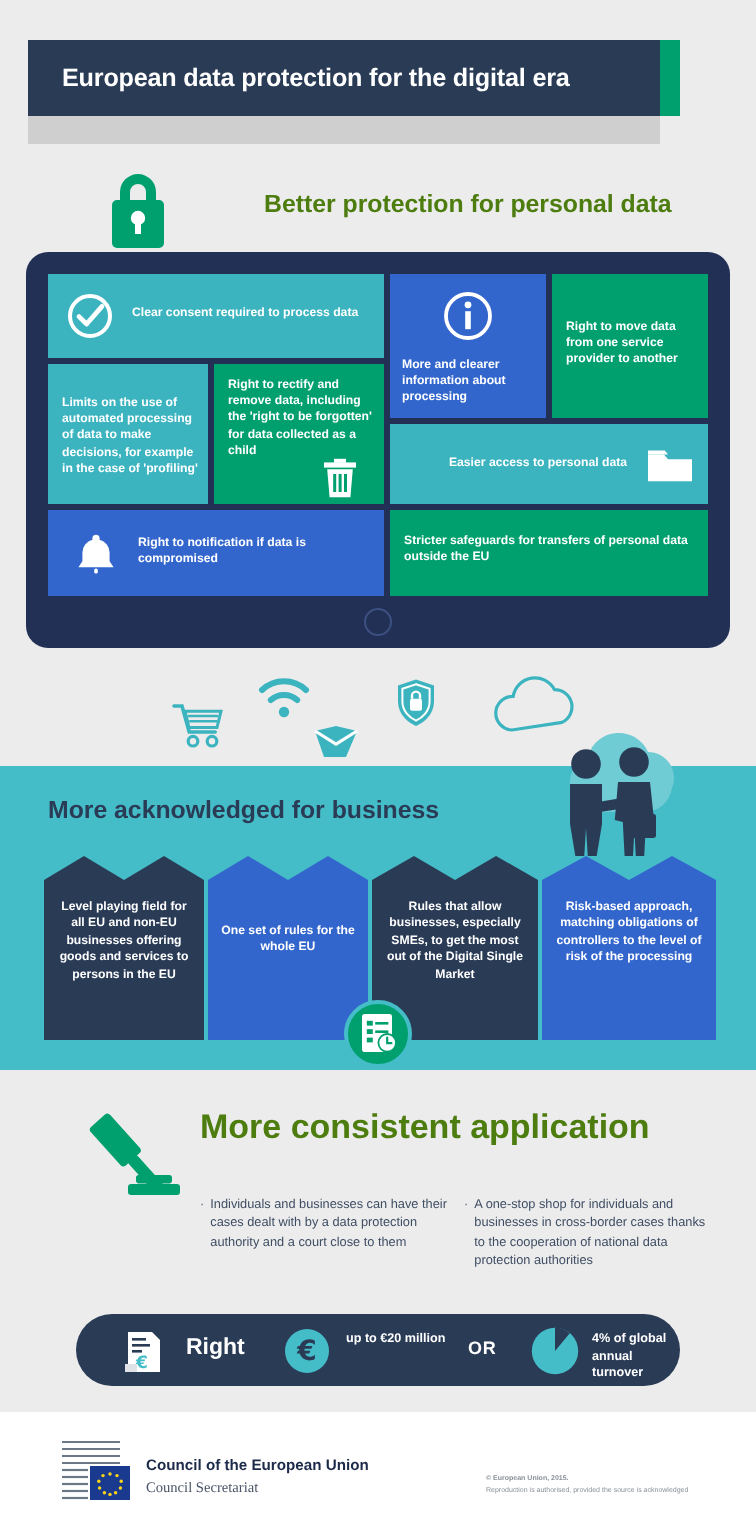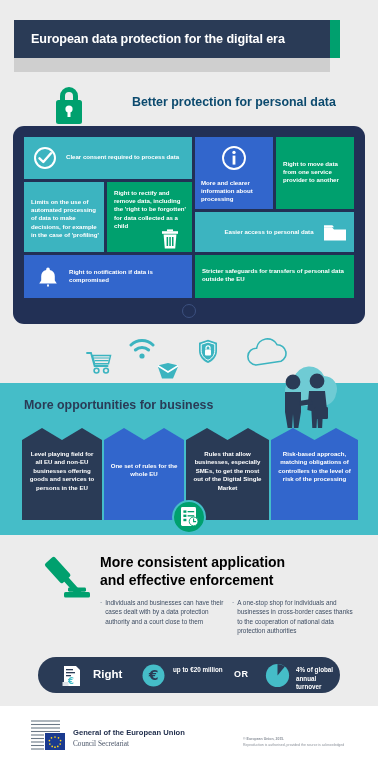--- a/index.html
+++ b/index.html
@@ -17,21 +17,21 @@
   .header-bar {
     position:absolute; left:14px; top:20px; width:316px; height:38px;
     background:#2a3b56; display:flex; align-items:center; padding-left:17px;
   }
   .header-bar .title { color:#ffffff; font-size:12.6px; font-weight:bold; letter-spacing:-0.1px; }
   .header-shadow { position:absolute; left:14px; top:58px; width:316px; height:14px; background:#cfcfcf; }
 
   
   .sec1-title-row { position:absolute; left:0; top:84px; width:378px; height:36px; }
   .lock-icon { position:absolute; left:48px; top:0px; }
-  .sec1-title { position:absolute; left:100px; top:11px; color:#0c4a6e; font-size:12.4px; font-weight:bold;padding-left:32px; }
+  .sec1-title { position:absolute; left:100px; top:11px; color:#4d7c0f; font-size:12.4px; font-weight:bold;padding-left:32px; }
 
   
   .tablet {
     position:absolute; left:13px; top:126px; width:352px; height:198px;
     background:#223055; border-radius:11px;
   }
   .tablet-screen { position:absolute; left:11px; top:11px; width:330px; height:161px; }
   .home-btn {
     position:absolute; left:50%; top:178px; transform:translateX(-50%);
     width:14px; height:14px; border:1.4px solid #3c5080; border-radius:50%;
@@ -78,21 +78,21 @@
   .biz-circle {
     position:absolute; left:172px; top:500px; width:34px; height:34px;
     background:#00a06e; border-radius:50%; border:2.5px solid #45bdc8;
   }
 
   
   .sec3 { position:absolute; left:0; top:535px; width:378px; height:120px; }
   .gavel { position:absolute; left:38px; top:17px; }
   .sec3-title {
     position:absolute; left:100px; top:18px; width:230px;
-    color:#000000; font-size:14px; font-weight:bold; line-height:1.32;
+    color:#4d7c0f; font-size:17px; font-weight:bold; line-height:1.32;
   }
   .bullets { position:absolute; left:100px; top:63px; width:258px; display:flex; gap:8px; }
   .bullet { width:124px; display:flex; gap:3px; }
   .bullet .dot { color:#5b6b82; font-size:6.4px; line-height:1.45; }
   .bullet .bd { color:#3e4d63; font-size:6.4px; line-height:1.45; }
 
   
   .fines {
     position:absolute; left:38px; top:657px; width:302px; height:36px;
     background:#2a3b56; border-radius:18px;
@@ -255,21 +255,21 @@
       <circle cx="21" cy="22" r="7.4" fill="#2a3b56"></circle>
       <path d="M13 32 h16 v20 l-3 18 h-4 l-1 -16 l-1 16 h-4 l-3 -18 z" fill="#2a3b56"></path>
       <circle cx="45" cy="21" r="7.4" fill="#2a3b56"></circle>
       <path d="M37 31 h16 l2 19 l-4 1 l-1 19 h-4 l-0.8 -15 l-0.8 15 h-4 l-1 -19 l-4 -1 z" fill="#2a3b56"></path>
       <path d="M27 41 l12 -2 l2 5 l-13 2 z" fill="#2a3b56"></path>
       <rect x="42" y="47" width="14" height="12" rx="1.2" fill="#2a3b56"></rect>
       <rect x="46" y="44" width="6" height="3" fill="#2a3b56"></rect>
     </svg>
   </div>
 
-  <span class="sec2-title">More opportunities for business</span>
+  <span class="sec2-title">More acknowledged for business</span>
 
   <div class="biz-row">
     <div class="biz-tile biz-navy" id="biz-0">
       <svg class="notch" viewBox="0 0 80 12" preserveAspectRatio="none">
         <path d="M0 0 L0 12 L20 0 L40 12 L60 0 L80 12 L80 0 Z" fill="#45bdc8"></path>
       </svg>
       <span class="bt">Level playing field for all EU and non-EU businesses offering goods and services to persons in the EU</span>
     </div>
     <div class="biz-tile biz-blue" id="biz-1">
       <svg class="notch" viewBox="0 0 80 12" preserveAspectRatio="none">
@@ -310,21 +310,20 @@
         <g transform="rotate(-42 28 28)">
           <rect x="22" y="2" width="13" height="26" rx="2" fill="#00a06e"></rect>
           <rect x="25.5" y="26" width="6" height="24" rx="2.6" fill="#00a06e"></rect>
         </g>
         <rect x="26" y="40" width="26" height="5.5" rx="1.6" fill="#00a06e"></rect>
         <rect x="30" y="35.5" width="18" height="4.2" rx="1.4" fill="#00a06e"></rect>
       </svg>
     </span>
     <div class="sec3-title">
       <div>More consistent application</div>
-      <div>and effective enforcement</div>
     </div>
     <div class="bullets">
       <div class="bullet">
         <span class="dot">·</span>
         <span class="bd">Individuals and businesses can have their cases dealt with by a data protection authority and a court close to them</span>
       </div>
       <div class="bullet">
         <span class="dot">·</span>
         <span class="bd">A one-stop shop for individuals and businesses in cross-border cases thanks to the cooperation of national data protection authorities</span>
       </div>
@@ -382,19 +381,19 @@
             <circle cx="30.2" cy="26" r="0.85"></circle>
           <circle cx="27.8" cy="28.4" r="0.85"></circle>
             <circle cx="25" cy="29.2" r="0.85"></circle>
           <circle cx="22.2" cy="28.4" r="0.85"></circle>
             <circle cx="19.8" cy="26" r="0.85"></circle>
           <circle cx="19.4" cy="22.6" r="0.85"></circle>
             <circle cx="21.5" cy="19.8" r="0.85"></circle>
         </g>
       </svg>
     </span>
-    <span class="foot-t1">General of the European Union</span>
+    <span class="foot-t1">Council of the European Union</span>
     <span class="foot-t2">Council Secretariat</span>
     <span class="foot-c1">© European Union, 2015.</span>
     <span class="foot-c2">Reproduction is authorised, provided the source is acknowledged</span>
   </div>
 
 </div>
 
 </body></html>

